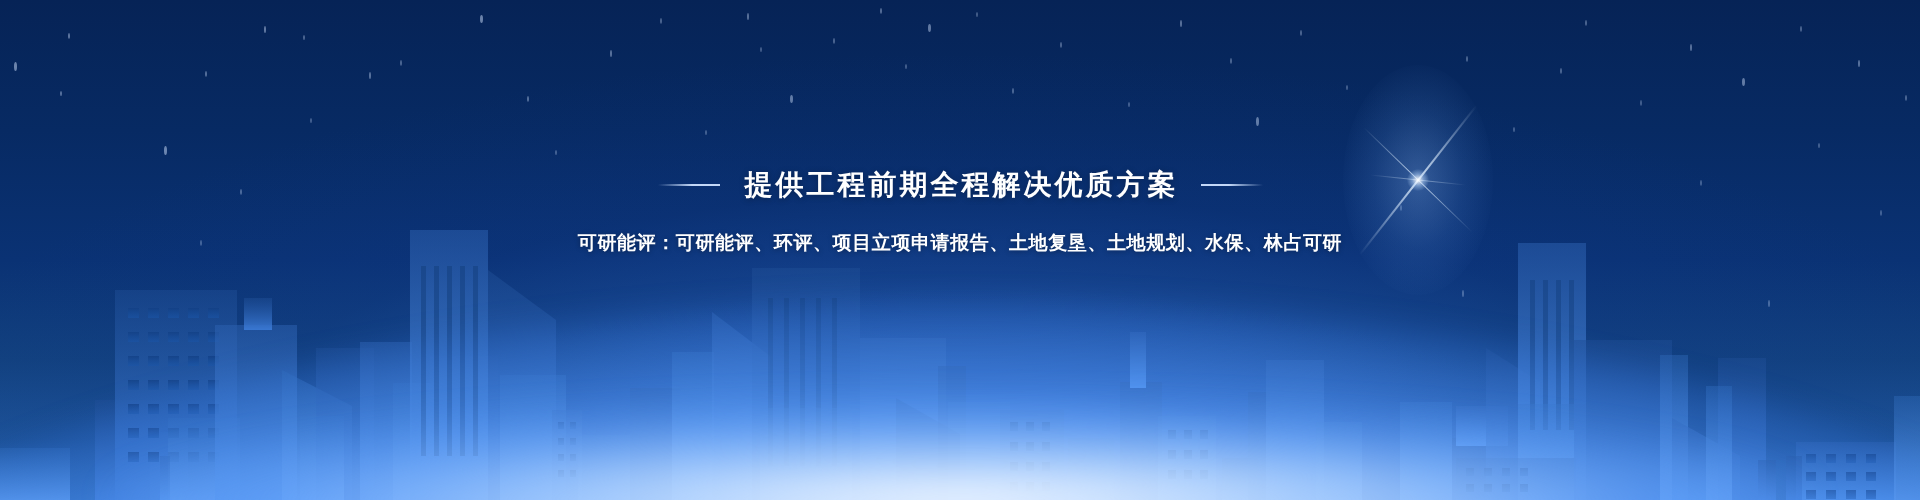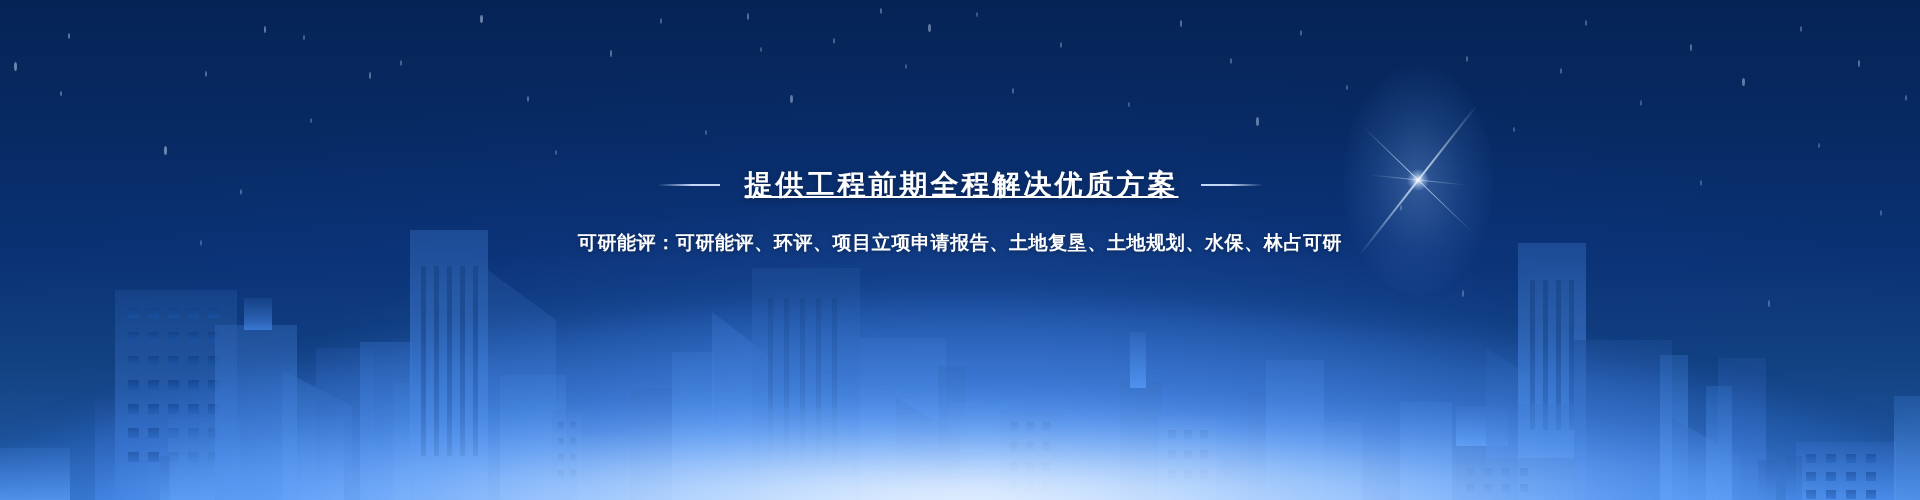--- a/index.html
+++ b/index.html
@@ -106,21 +106,20 @@
     background:linear-gradient(90deg, rgba(205,225,255,.95) 0%, rgba(205,225,255,.95) 45%, rgba(190,215,255,0) 100%);
   }
   .subline{
     color:#ffffff;
     font-size:28px;
     font-weight:bold;
     letter-spacing:3px;
     text-indent:3px;
     white-space:nowrap;
     text-shadow:0 1px 6px rgba(0,0,0,.3);
-    text-decoration:underline;
   }
   .bizline{
     margin-top:26px;
     color:#ffffff;
     font-size:19px;
     font-weight:bold;
     letter-spacing:.6px;
     white-space:nowrap;
     text-shadow:0 1px 5px rgba(0,0,0,.35);
   }

